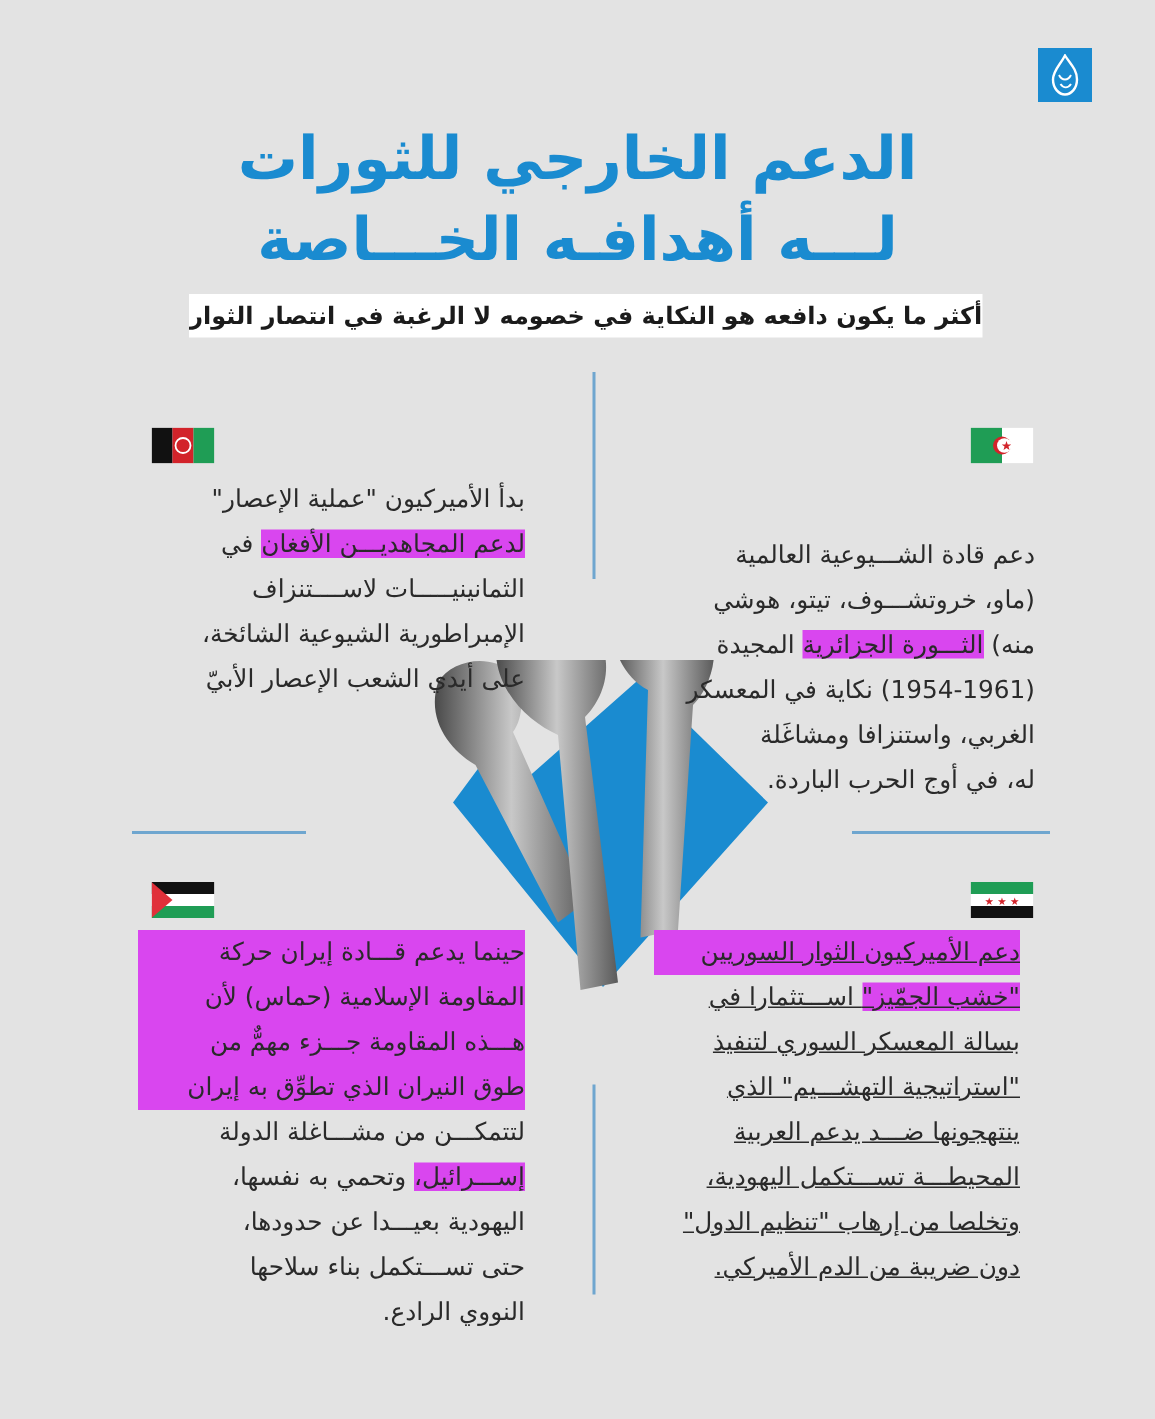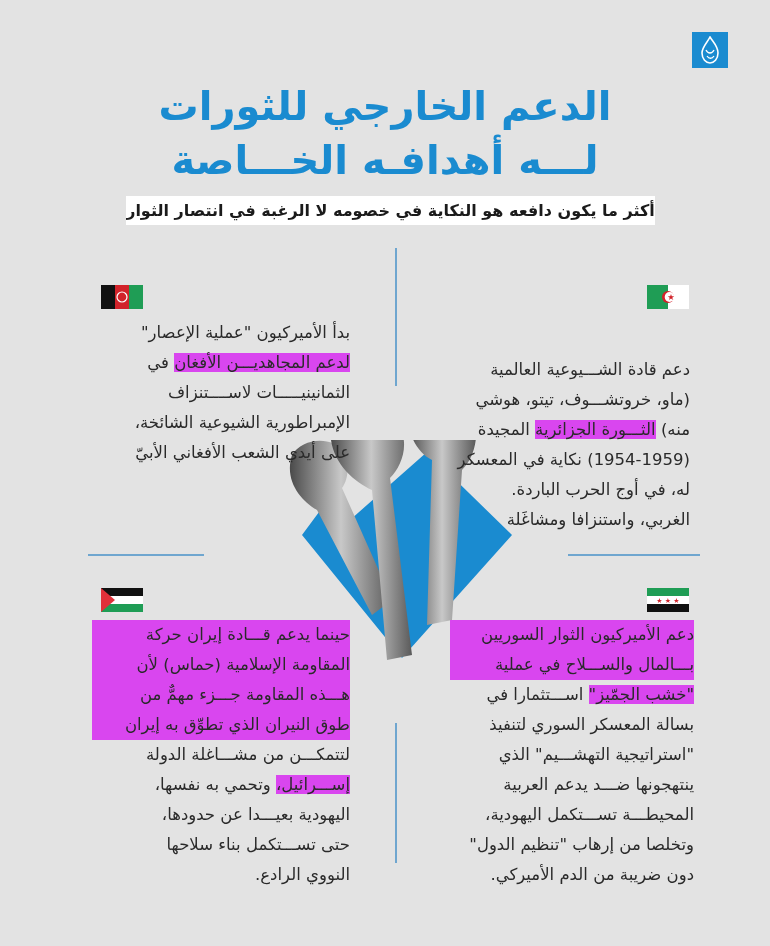--- a/index.html
+++ b/index.html
@@ -77,39 +77,39 @@
       <rect x="21" width="21" height="24" fill="#fff"></rect>
     <circle cx="21" cy="12" r="6" fill="#d2232a"></circle>
       <circle cx="22.6" cy="12" r="4.9" fill="#fff"></circle>
     <polygon points="24,9 24.8,11.3 27.2,11.3 25.3,12.7 26,15 24,13.6 22,15 22.7,12.7 20.8,11.3 23.2,11.3" fill="#d2232a"></polygon>
   </svg>
 </div>
 <div class="block" style="left:432px;top:318px;width:258px;margin-top:37px;">
   <span class="line">دعم قادة الشـــيوعية العالمية</span>
   <span class="line">(ماو، خروتشـــوف، تيتو، هوشي</span>
   <span class="line"><span>منه) </span><span class="hl">الثـــورة الجزائرية</span><span> المجيدة</span></span>
-  <span class="line">(1954-1959) نكاية في المعسكر</span>
+  <span class="line">(1954-1961) نكاية في المعسكر</span>
+  <span class="line">الغربي، واستنزافا ومشاغَلة</span>
   <span class="line">له، في أوج الحرب الباردة.</span>
-  <span class="line">الغربي، واستنزافا ومشاغَلة</span>
 </div>
 
 <div class="flag" style="left:101px;top:285px;">
   <svg width="42" height="24" viewBox="0 0 42 24">
     <rect width="14" height="24" fill="#111"></rect>
       <rect x="14" width="14" height="24" fill="#d2232a"></rect>
       <rect x="28" width="14" height="24" fill="#1f9d55"></rect>
     <circle cx="21" cy="12" r="5" fill="none" stroke="#fff" stroke-width="1.2"></circle>
   </svg>
 </div>
 <div class="block" style="left:92px;top:318px;width:258px;">
   <span class="line">بدأ الأميركيون "عملية الإعصار"</span>
   <span class="line"><span class="hl">لدعم المجاهديـــن الأفغان</span><span> في</span></span>
   <span class="line">الثمانينيـــــات لاســــتنزاف</span>
   <span class="line">الإمبراطورية الشيوعية الشائخة،</span>
-  <span class="line">على أيدي الشعب الأفغاني الأبيّ</span>
+  <span class="line">على أيدي الشعب الإعصار الأبيّ</span>
 </div>
 
 <div class="flag" style="left:101px;top:588px;">
   <svg width="42" height="24" viewBox="0 0 42 24">
     <rect width="42" height="8" fill="#111"></rect>
       <rect y="8" width="42" height="8" fill="#fff"></rect>
       <rect y="16" width="42" height="8" fill="#1f9d55"></rect>
     <polygon points="0,0 14,12 0,24" fill="#e0303a"></polygon>
   </svg>
 </div>
@@ -126,23 +126,22 @@
 </div>
 
 <div class="flag" style="left:647px;top:588px;">
   <svg width="42" height="24" viewBox="0 0 42 24">
     <rect width="42" height="8" fill="#1f9d55"></rect>
       <rect y="8" width="42" height="8" fill="#fff"></rect>
       <rect y="16" width="42" height="8" fill="#111"></rect>
     <text x="21" y="15" font-size="7" fill="#d2232a" text-anchor="middle" font-family="DejaVu Sans, sans-serif">★ ★ ★</text>
   </svg>
 </div>
-<div class="block" style="left:450px;top:620px;width:244px;">
+<div class="block" style="left:436px;top:620px;width:244px;text-decoration:underline;">
   <span class="line hl">دعم الأميركيون الثوار السوريين</span>
-  <span class="line hl">بـــالمال والســـلاح في عملية</span>
   <span class="line"><span class="hl">"خشب الجمّيز"</span><span> اســـتثمارا في</span></span>
   <span class="line">بسالة المعسكر السوري لتنفيذ</span>
   <span class="line">"استراتيجية التهشـــيم" الذي</span>
   <span class="line">ينتهجونها ضـــد يدعم العربية</span>
   <span class="line">المحيطـــة تســـتكمل اليهودية،</span>
   <span class="line">وتخلصا من إرهاب "تنظيم الدول"</span>
   <span class="line">دون ضريبة من الدم الأميركي.</span>
 </div>
 
 </body></html>

